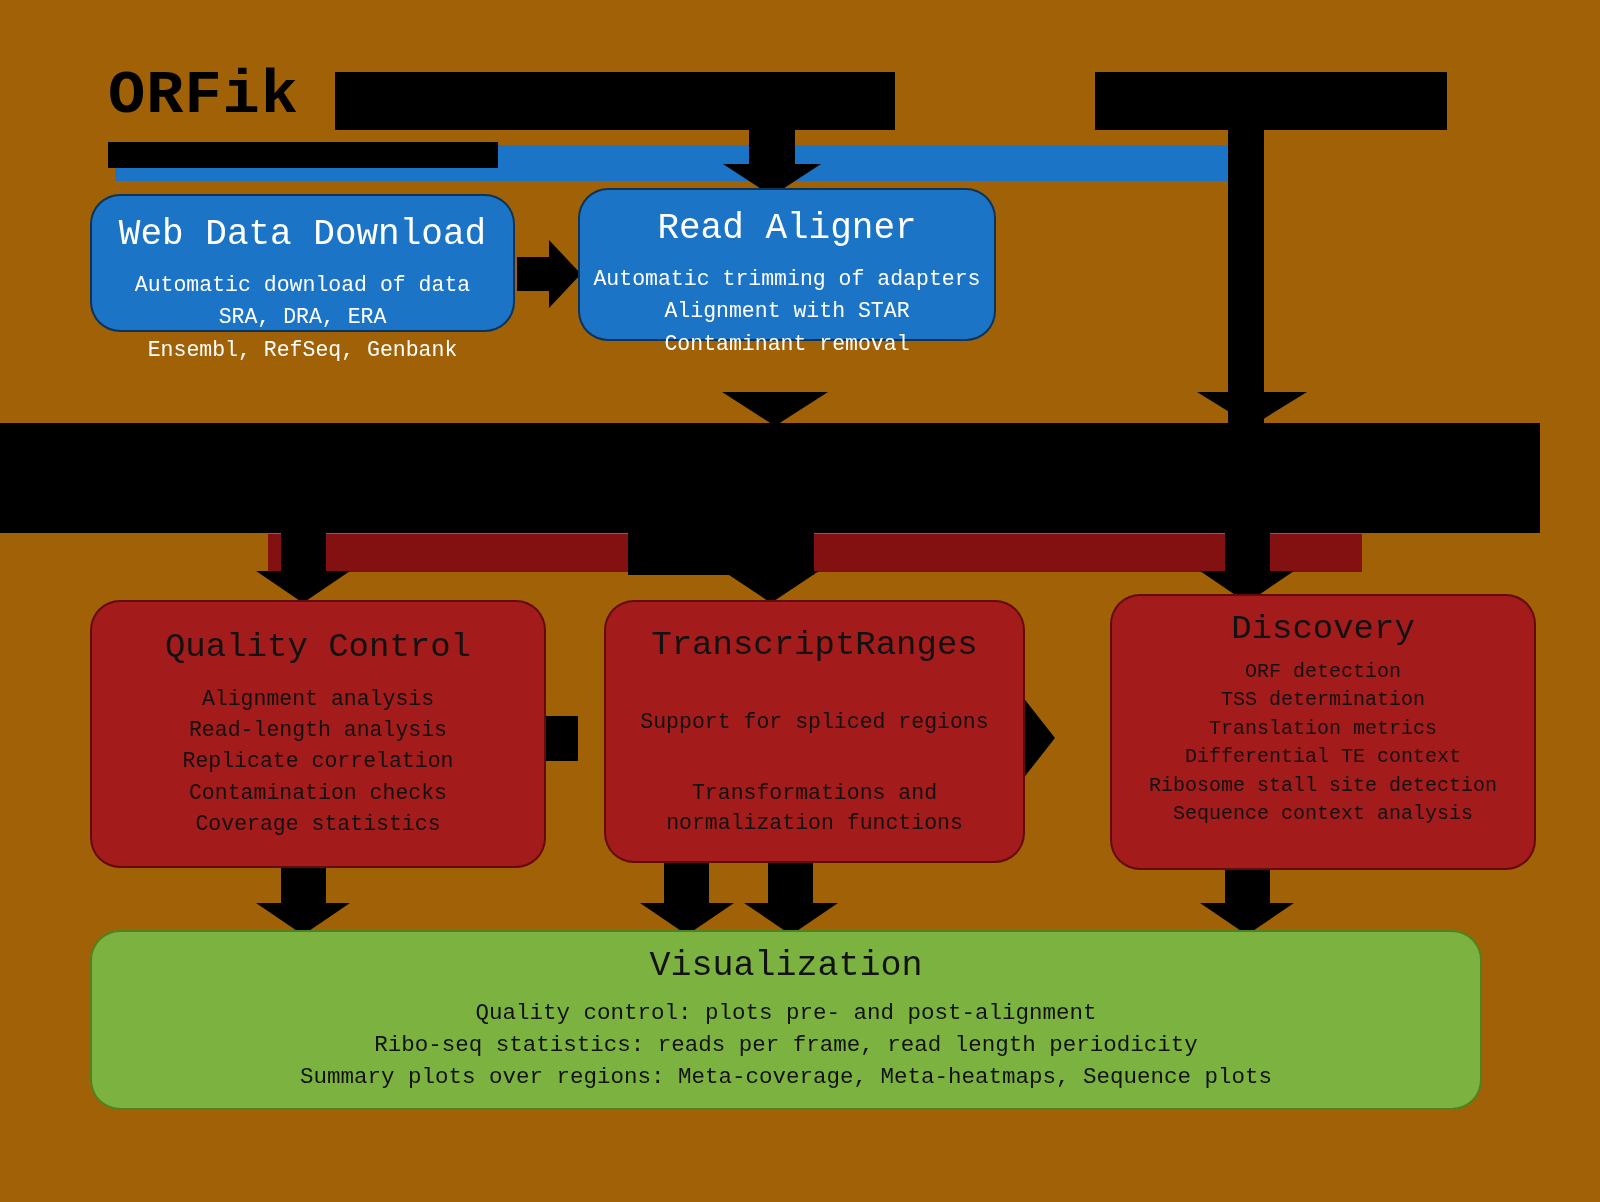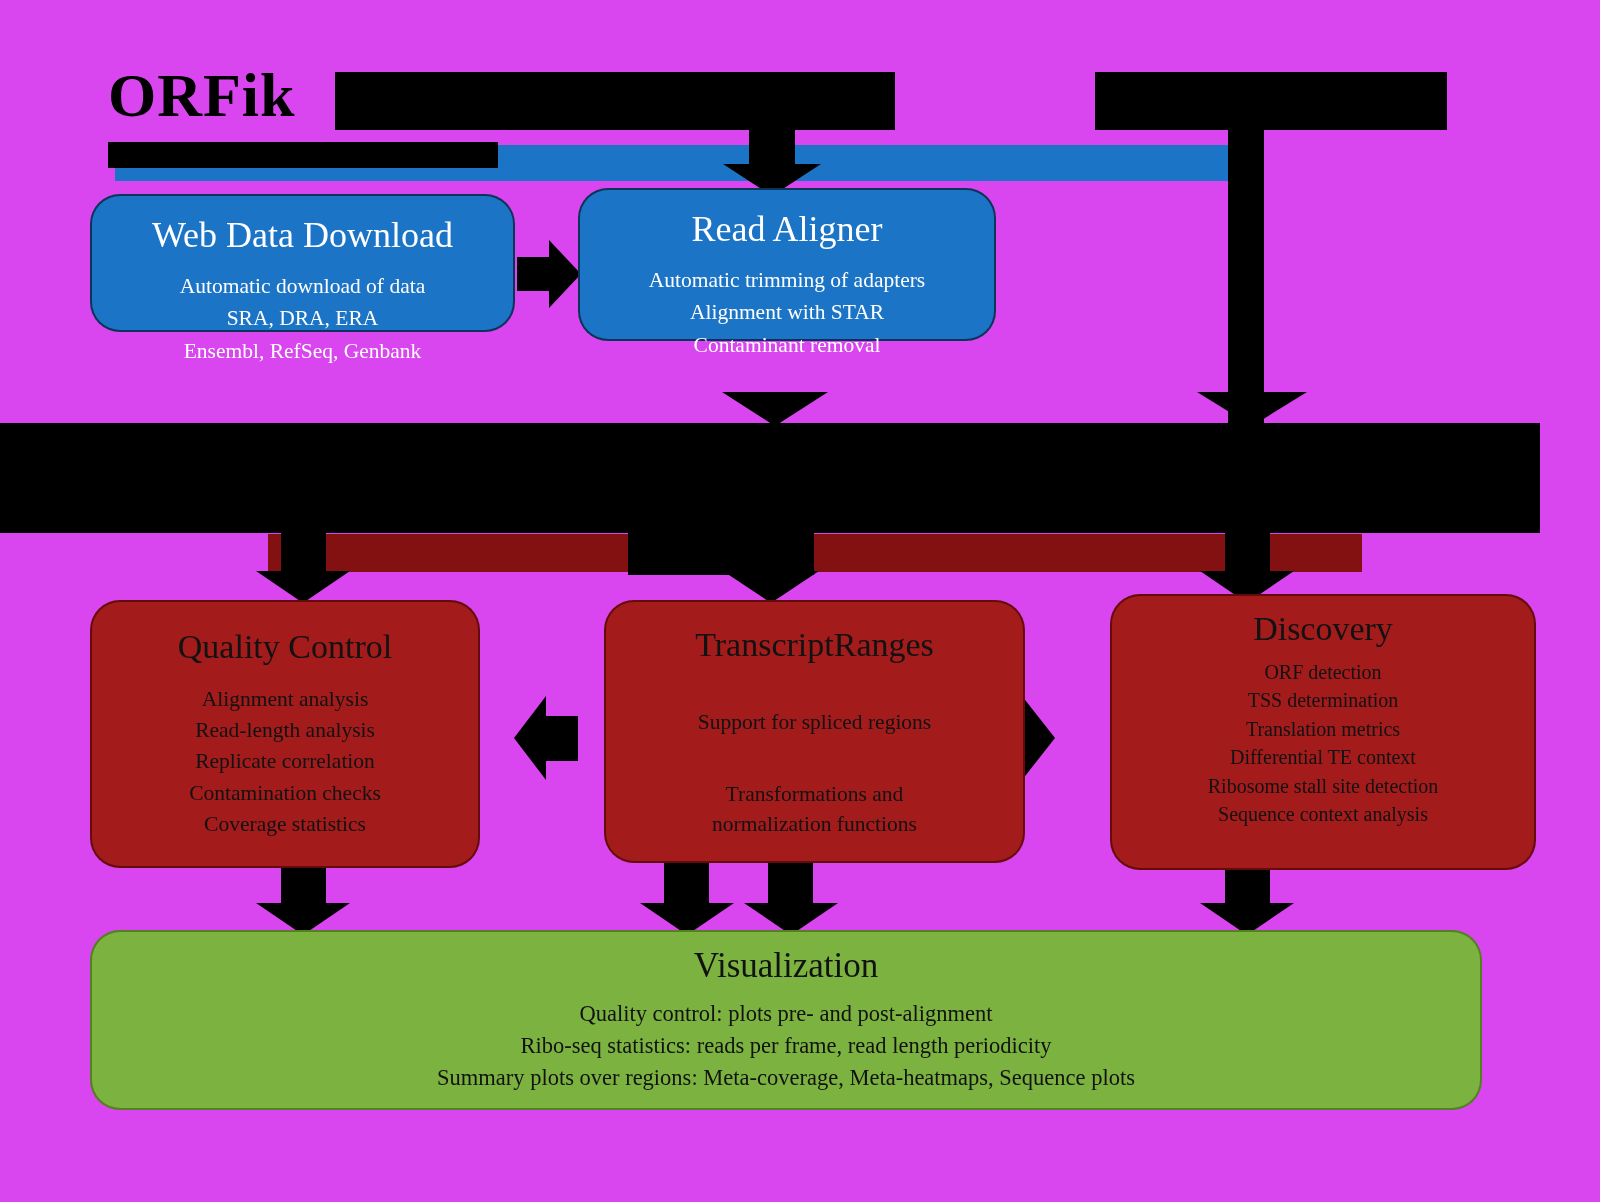--- a/index.html
+++ b/index.html
@@ -6,22 +6,22 @@
     --blue:#1B74C5;
     --red:#A31B1B;
     --dark-red:#841111;
     --green:#7CB23F;
     --black:#000000;
     --box-text-light:#FFFFFF;
     --box-text-dark:#121212;
   }
   html,body{margin:0;padding:0;background:#ffffff;}
   .stage{
-    position:relative;width:1600px;height:1202px;background:#d946ef;overflow:hidden;
-    font-family:Liberation Serif, serif;
+    position:relative;width:1600px;height:1202px;background:#a16207;overflow:hidden;
+    font-family:Liberation Mono, monospace;
   }
   
   #orfik-title{
     position:absolute;left:108px;top:60px;font-size:62px;font-weight:800;color:#000;letter-spacing:1px;
   }
   #blue-band{position:absolute;left:115px;top:145px;width:1125px;height:36px;background:var(--blue);}
   .redact{position:absolute;background:var(--black);}
   #redact-top{left:335px;top:72px;width:560px;height:58px;}
   #redact-top-right{left:1095px;top:72px;width:352px;height:58px;}
   #redact-subtitle{left:108px;top:142px;width:390px;height:26px;}
@@ -70,21 +70,21 @@
   .node .ttl{font-weight:400;}
   .blue-node{background:var(--blue);color:var(--box-text-light);border:2px solid rgba(0,0,0,0.55);}
   .red-node{background:var(--red);color:var(--box-text-dark);border:2px solid rgba(60,0,0,0.6);}
   .green-node{background:var(--green);color:var(--box-text-dark);border:2px solid rgba(40,80,0,0.5);}
   .blue-node .ttl{font-size:36px;margin-top:18px;}
   .blue-node .body{font-size:21.5px;line-height:1.5;margin-top:14px;}
   .red-node .ttl{font-size:34px;}
   .red-node .body{font-size:21.5px;line-height:1.45;}
   #box-webdl{left:90px;top:194px;width:425px;height:138px;}
   #box-aligner{left:578px;top:188px;width:418px;height:153px;text-align:center;}
-  #box-qc{left:90px;top:600px;width:390px;height:268px;}
+  #box-qc{left:90px;top:600px;width:456px;height:268px;}
   #box-qc .ttl{margin-top:26px;}
   #box-qc .body{margin-top:18px;}
   #box-tr{left:604px;top:600px;width:421px;height:263px;}
   #box-tr .ttl{margin-top:24px;}
   #box-tr .p1{font-size:21.5px;margin-top:46px;}
   #box-tr .p2{font-size:21.5px;line-height:1.4;margin:44px auto 0 auto;max-width:300px;}
   #box-disc{left:1110px;top:594px;width:426px;height:276px;}
   #box-disc .ttl{margin-top:14px;}
   #box-disc .body{font-size:20px;line-height:1.42;margin-top:10px;}
   #box-viz{left:90px;top:930px;width:1392px;height:180px;}

